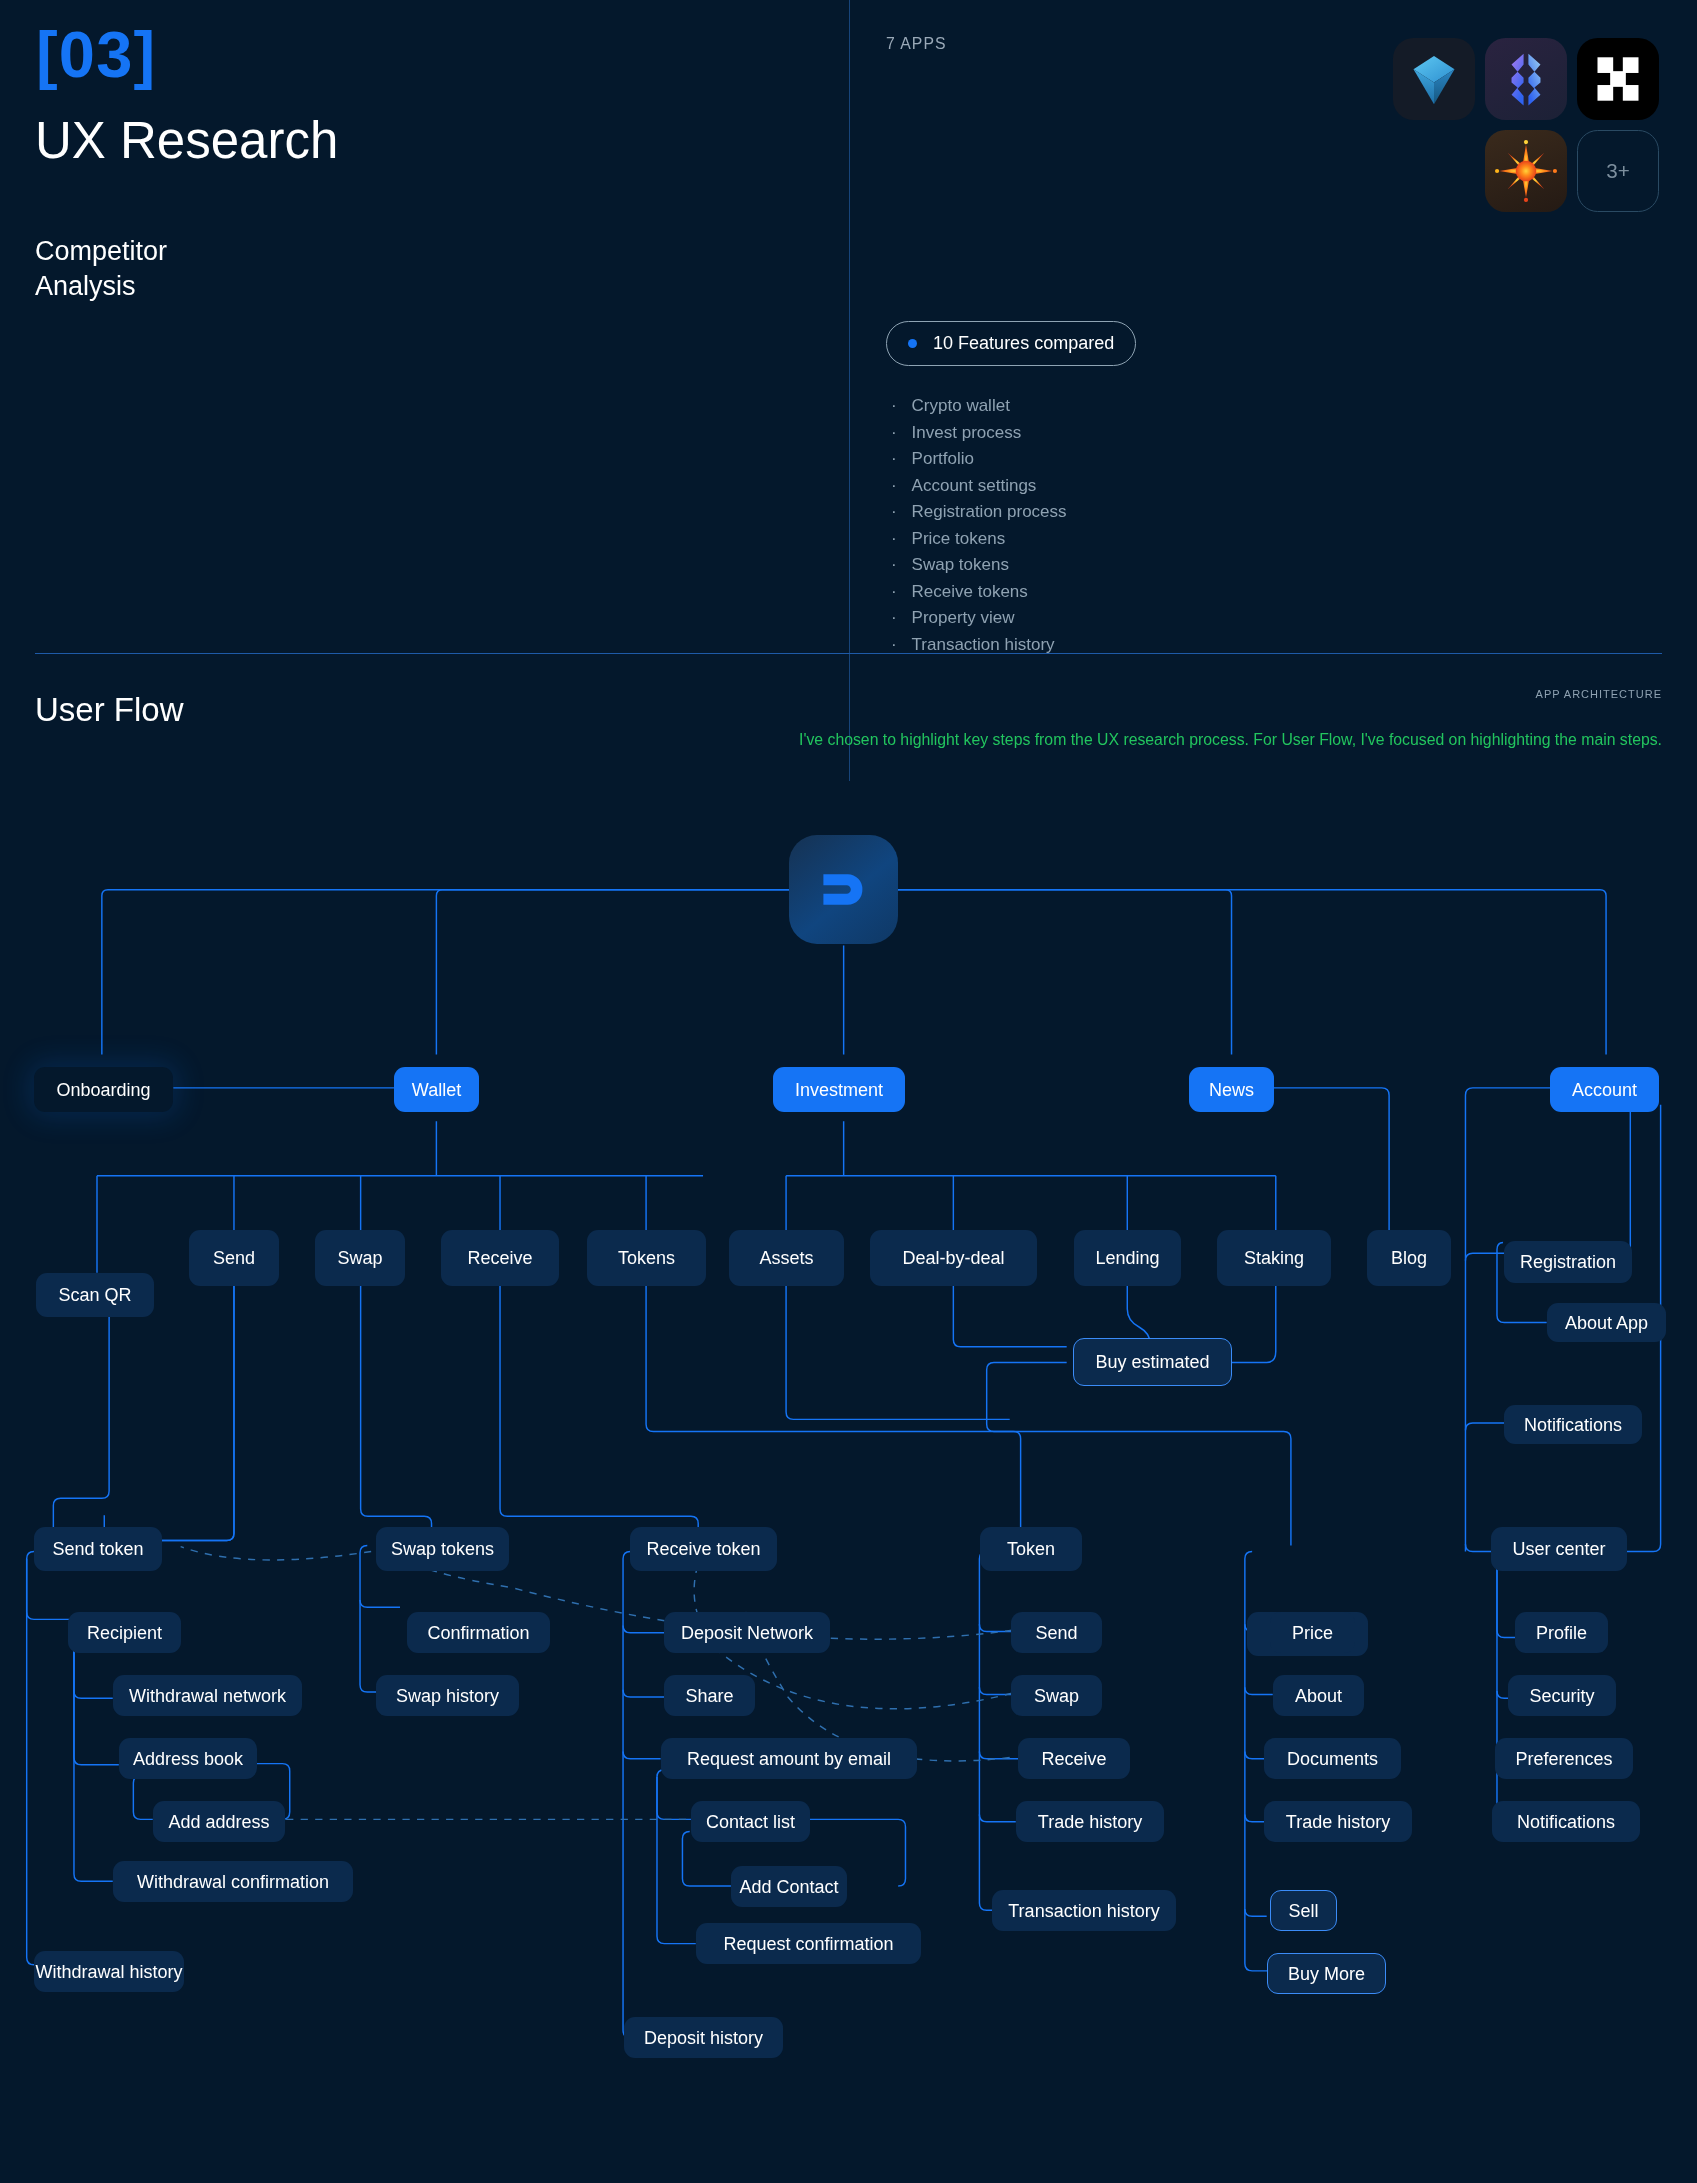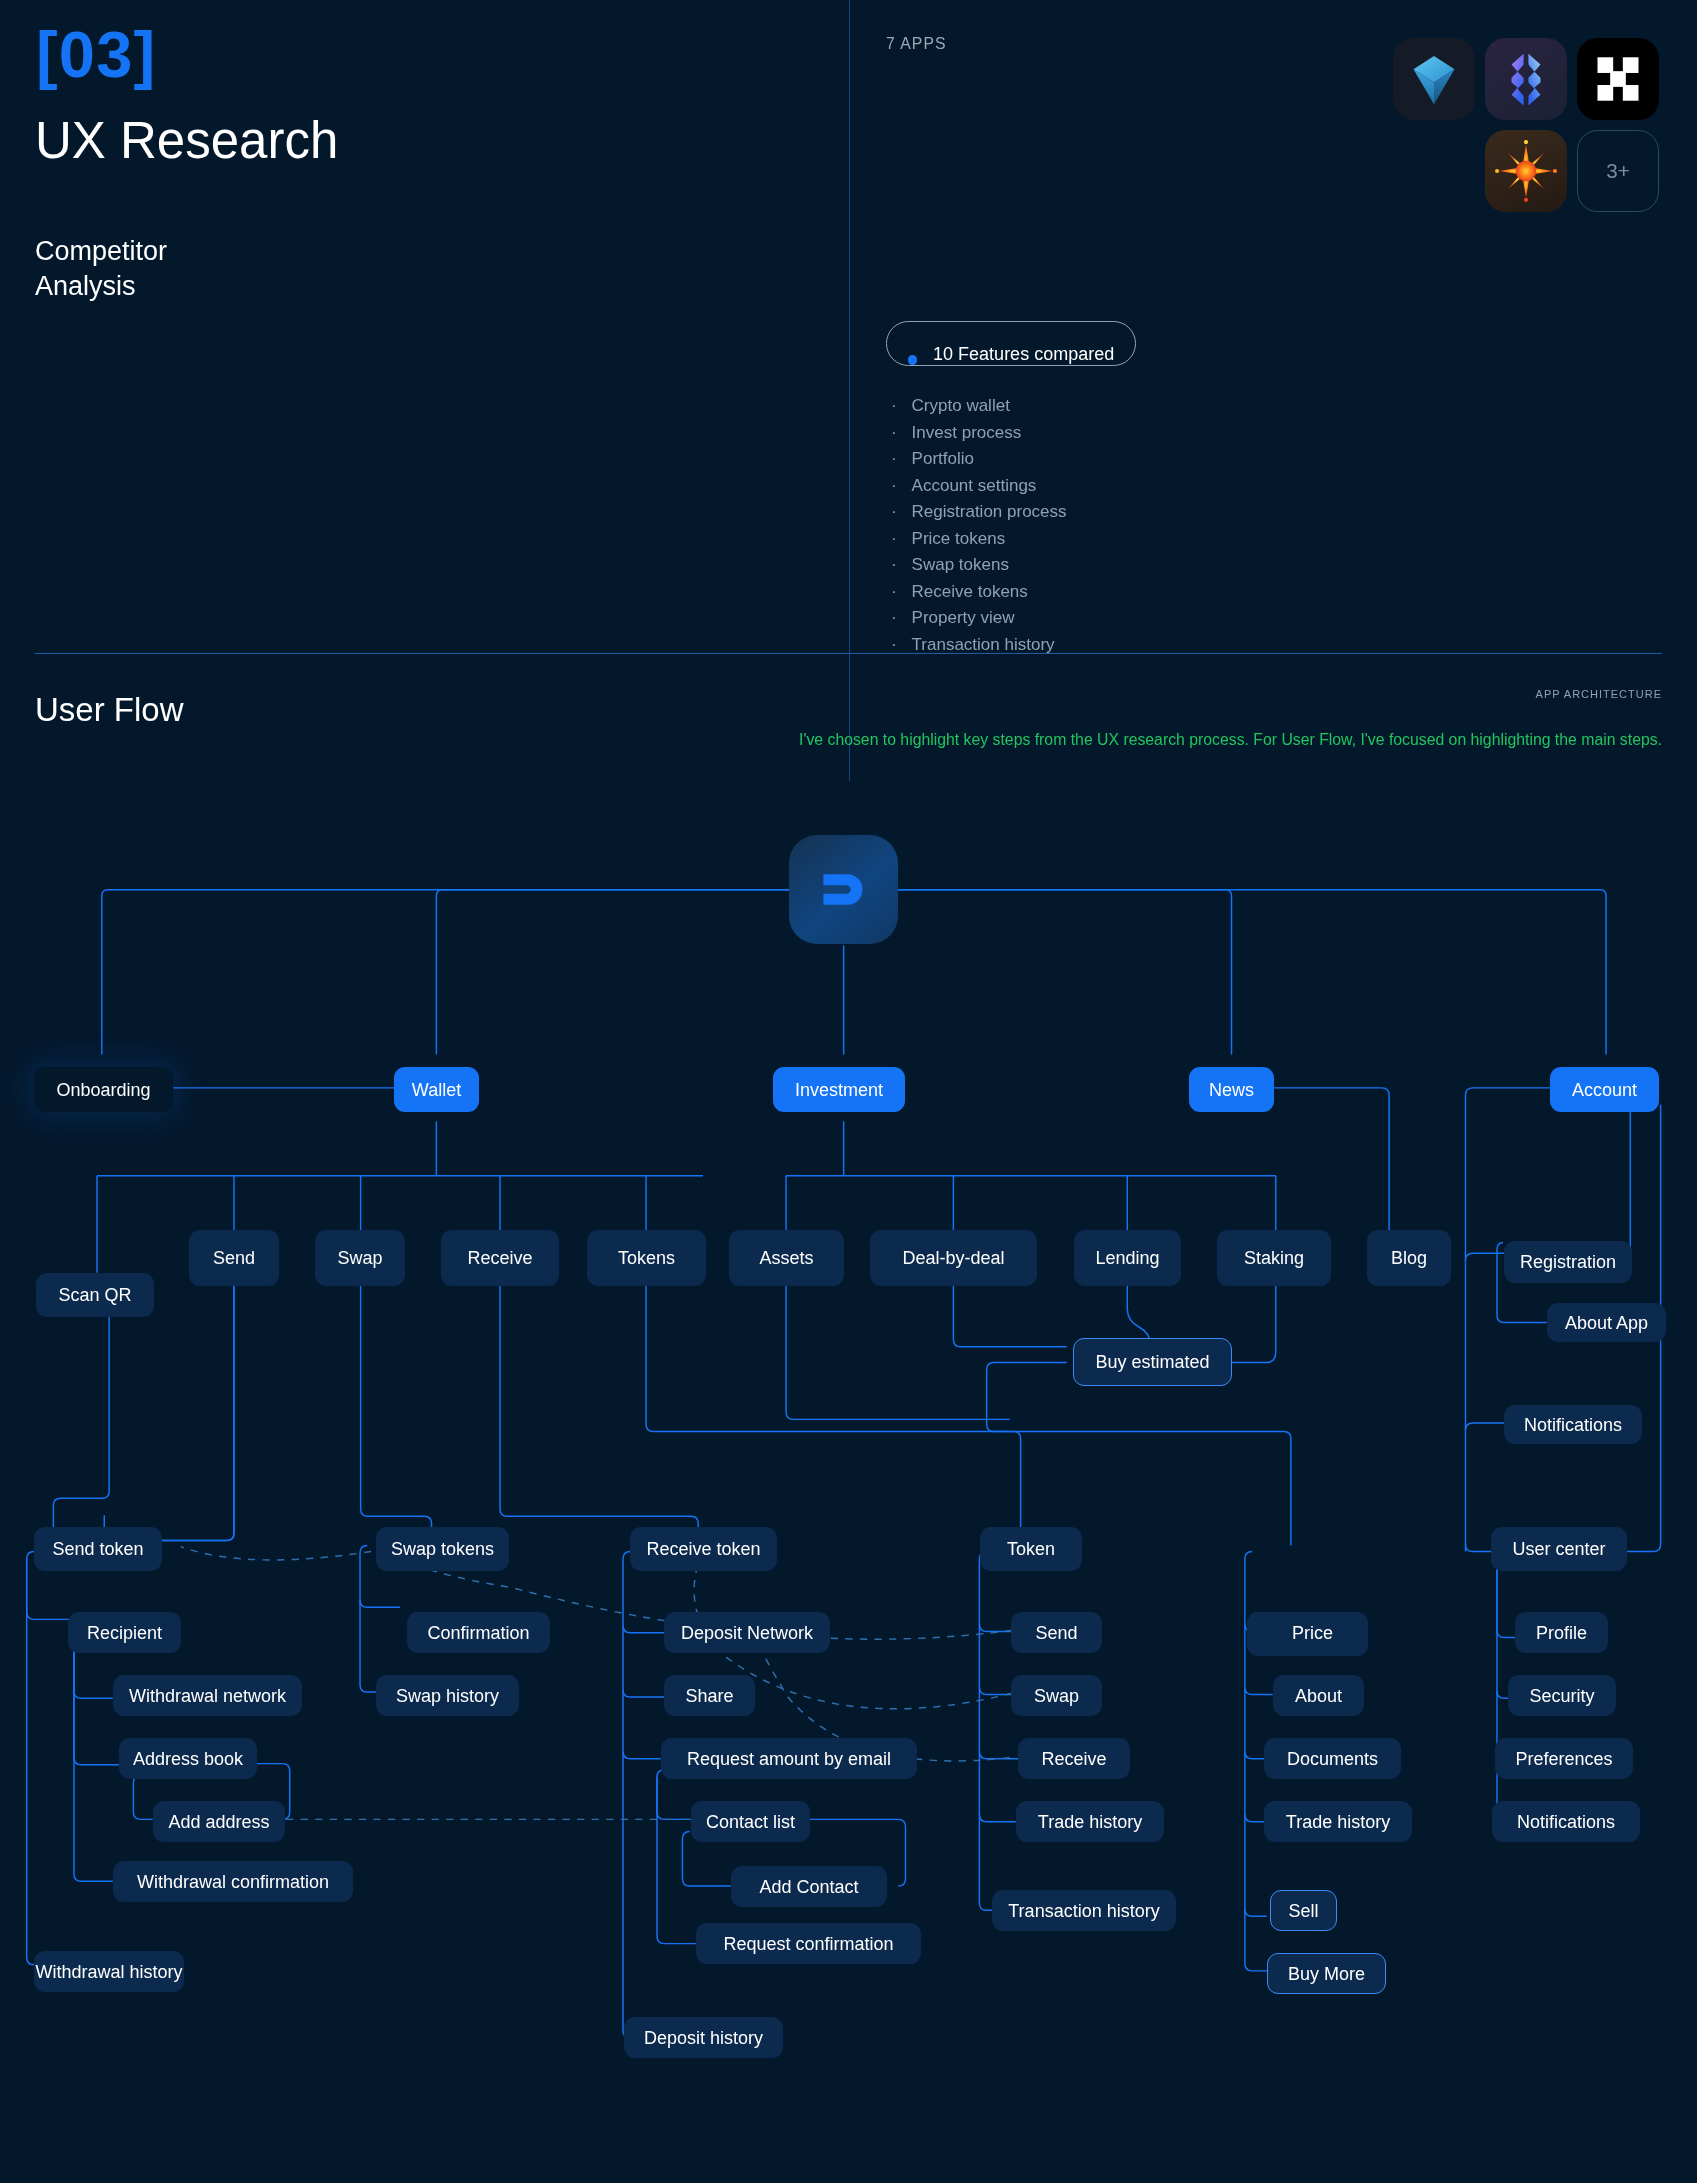--- a/index.html
+++ b/index.html
@@ -25,21 +25,21 @@
   
   .tile{position:absolute;width:82px;height:82px;border-radius:20.6px;overflow:hidden;}
   #tile1{left:1393px;top:38px;background:#141b27;}
   #tile2{left:1485px;top:38px;background:linear-gradient(150deg,#2a2340 0%,#1c2136 100%);}
   #tile3{left:1577px;top:38px;background:#000;}
   #tile4{left:1485px;top:130px;background:linear-gradient(160deg,#3a2a1c 0%,#241a14 100%);}
   #tile5{left:1577px;top:130px;background:transparent;border:1.2px solid #2a4a63;box-sizing:border-box;}
   #tile5 .plus3{width:100%;height:100%;display:flex;align-items:center;justify-content:center;font-size:20.6px;color:#7d8f9e;}
 
   
-  #feat-pill{left:886px;top:321px;height:45px;border:1.2px solid #8fa4b4;border-radius:22.4px;display:flex;align-items:flex-end;padding:0 20.6px;box-sizing:border-box;}
+  #feat-pill{left:886px;top:321px;height:45px;border:1.2px solid #8fa4b4;border-radius:22.4px;display:flex;align-items:center;padding:0 20.6px;box-sizing:border-box;}
   #feat-pill .dot{width:9.7px;height:9.7px;border-radius:50%;background:#1574f5;margin-right:15.8px;}
   #feat-pill .txt{font-size:18px;color:#fff;}
   #feat-list{left:891px;top:395px;width:424px;}
   #feat-list .fl{display:flex;font-size:17px;color:#8fa2b2;line-height:1.28;margin-bottom:4.8px;}
   #feat-list .fl b{font-weight:400;width:20.6px;flex:none;color:#8fa2b2;}
 
   
   #uf-title{left:35px;top:691px;font-size:33px;font-weight:400;color:#fff;}
   #arch-label{left:0;top:688px;width:1662px;text-align:right;font-size:11px;letter-spacing:1px;color:#8fa2b2;}
   #arch-body{left:0;top:727px;width:1662px;text-align:right;font-size:15.8px;line-height:1.62;color:#22c55e;}
@@ -476,21 +476,21 @@
   <div class="node n-dark" style="left:1016px;top:1801px; width:148px; height:41px;">
       <span class="lbl">Trade history</span>
     </div>
   <div class="node n-dark" style="left:1264px;top:1801px; width:148px; height:41px;">
       <span class="lbl">Trade history</span>
     </div>
   <div class="node n-dark" style="left:1492px;top:1801px; width:148px; height:41px;">
       <span class="lbl">Notifications</span>
     </div>
 
-  <div class="node n-dark" style="left:731px;top:1866px; width:156px; height:41px;">
+  <div class="node n-dark" style="left:731px;top:1866px; width:116px; height:41px;">
       <span class="lbl">Add Contact</span>
     </div>
 
   <div class="node n-dark" style="left:113px; top:1861px; width:240px; height:41px;">
       <span class="lbl">Withdrawal confirmation</span>
     </div>
   <div class="node n-dark" style="left:696px;top:1923px; width:225px; height:41px;">
       <span class="lbl">Request confirmation</span>
     </div>
   <div class="node n-dark" style="left:992px;top:1890px; width:184px; height:41px;">

